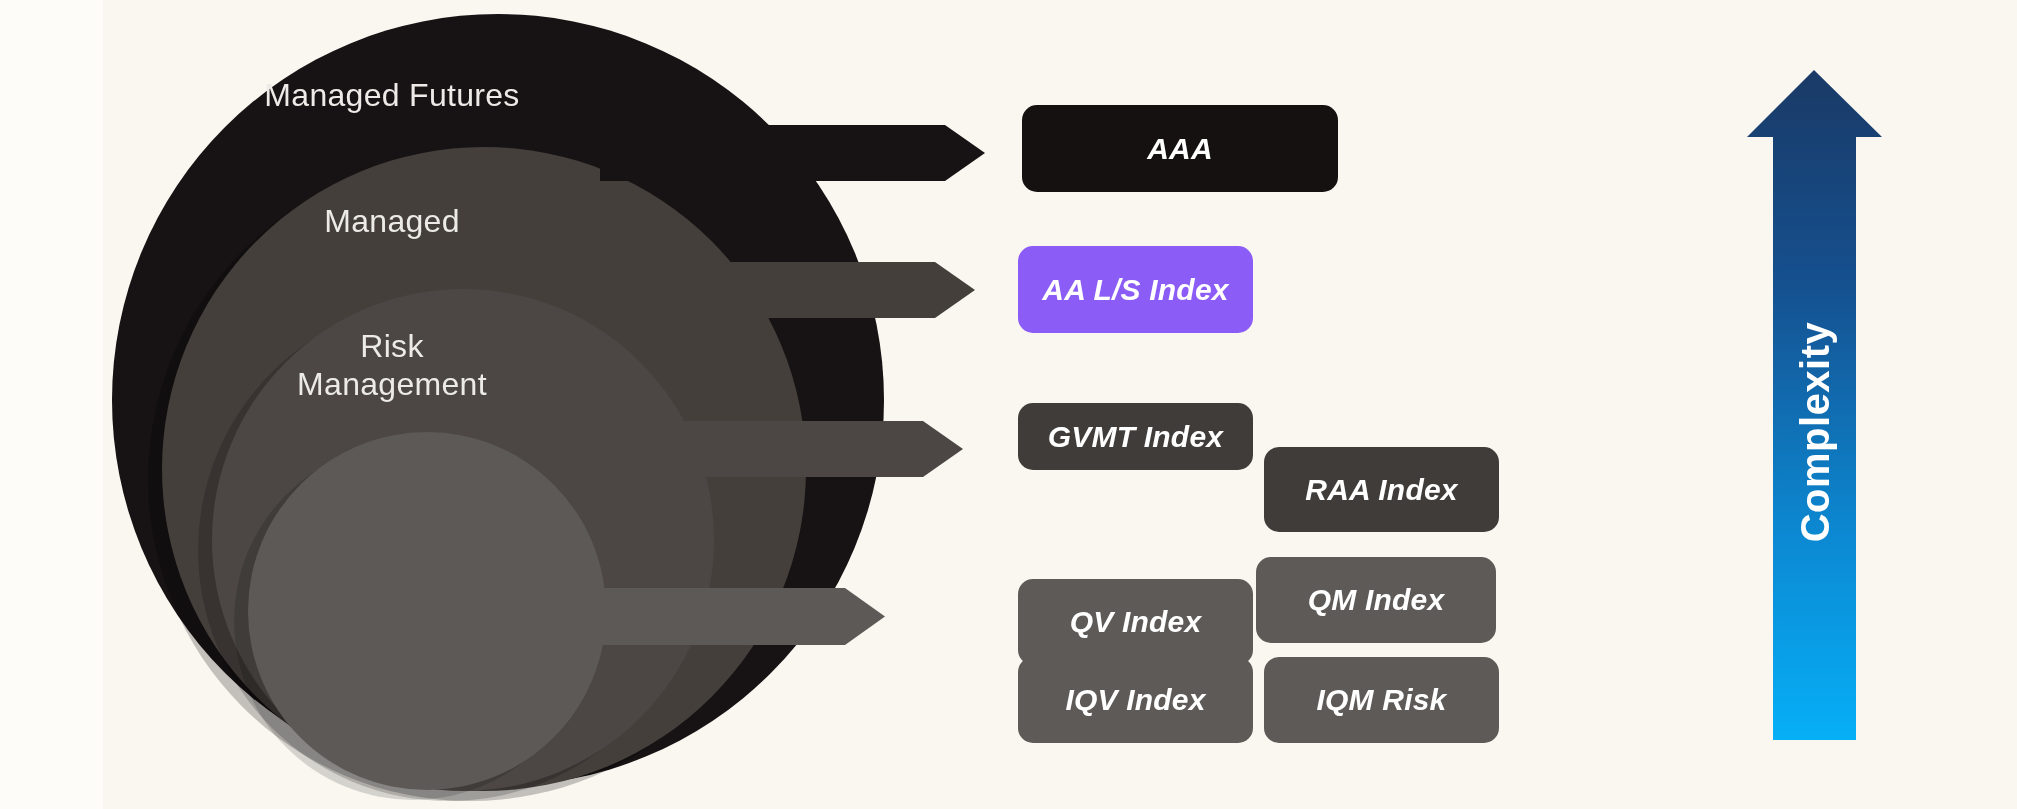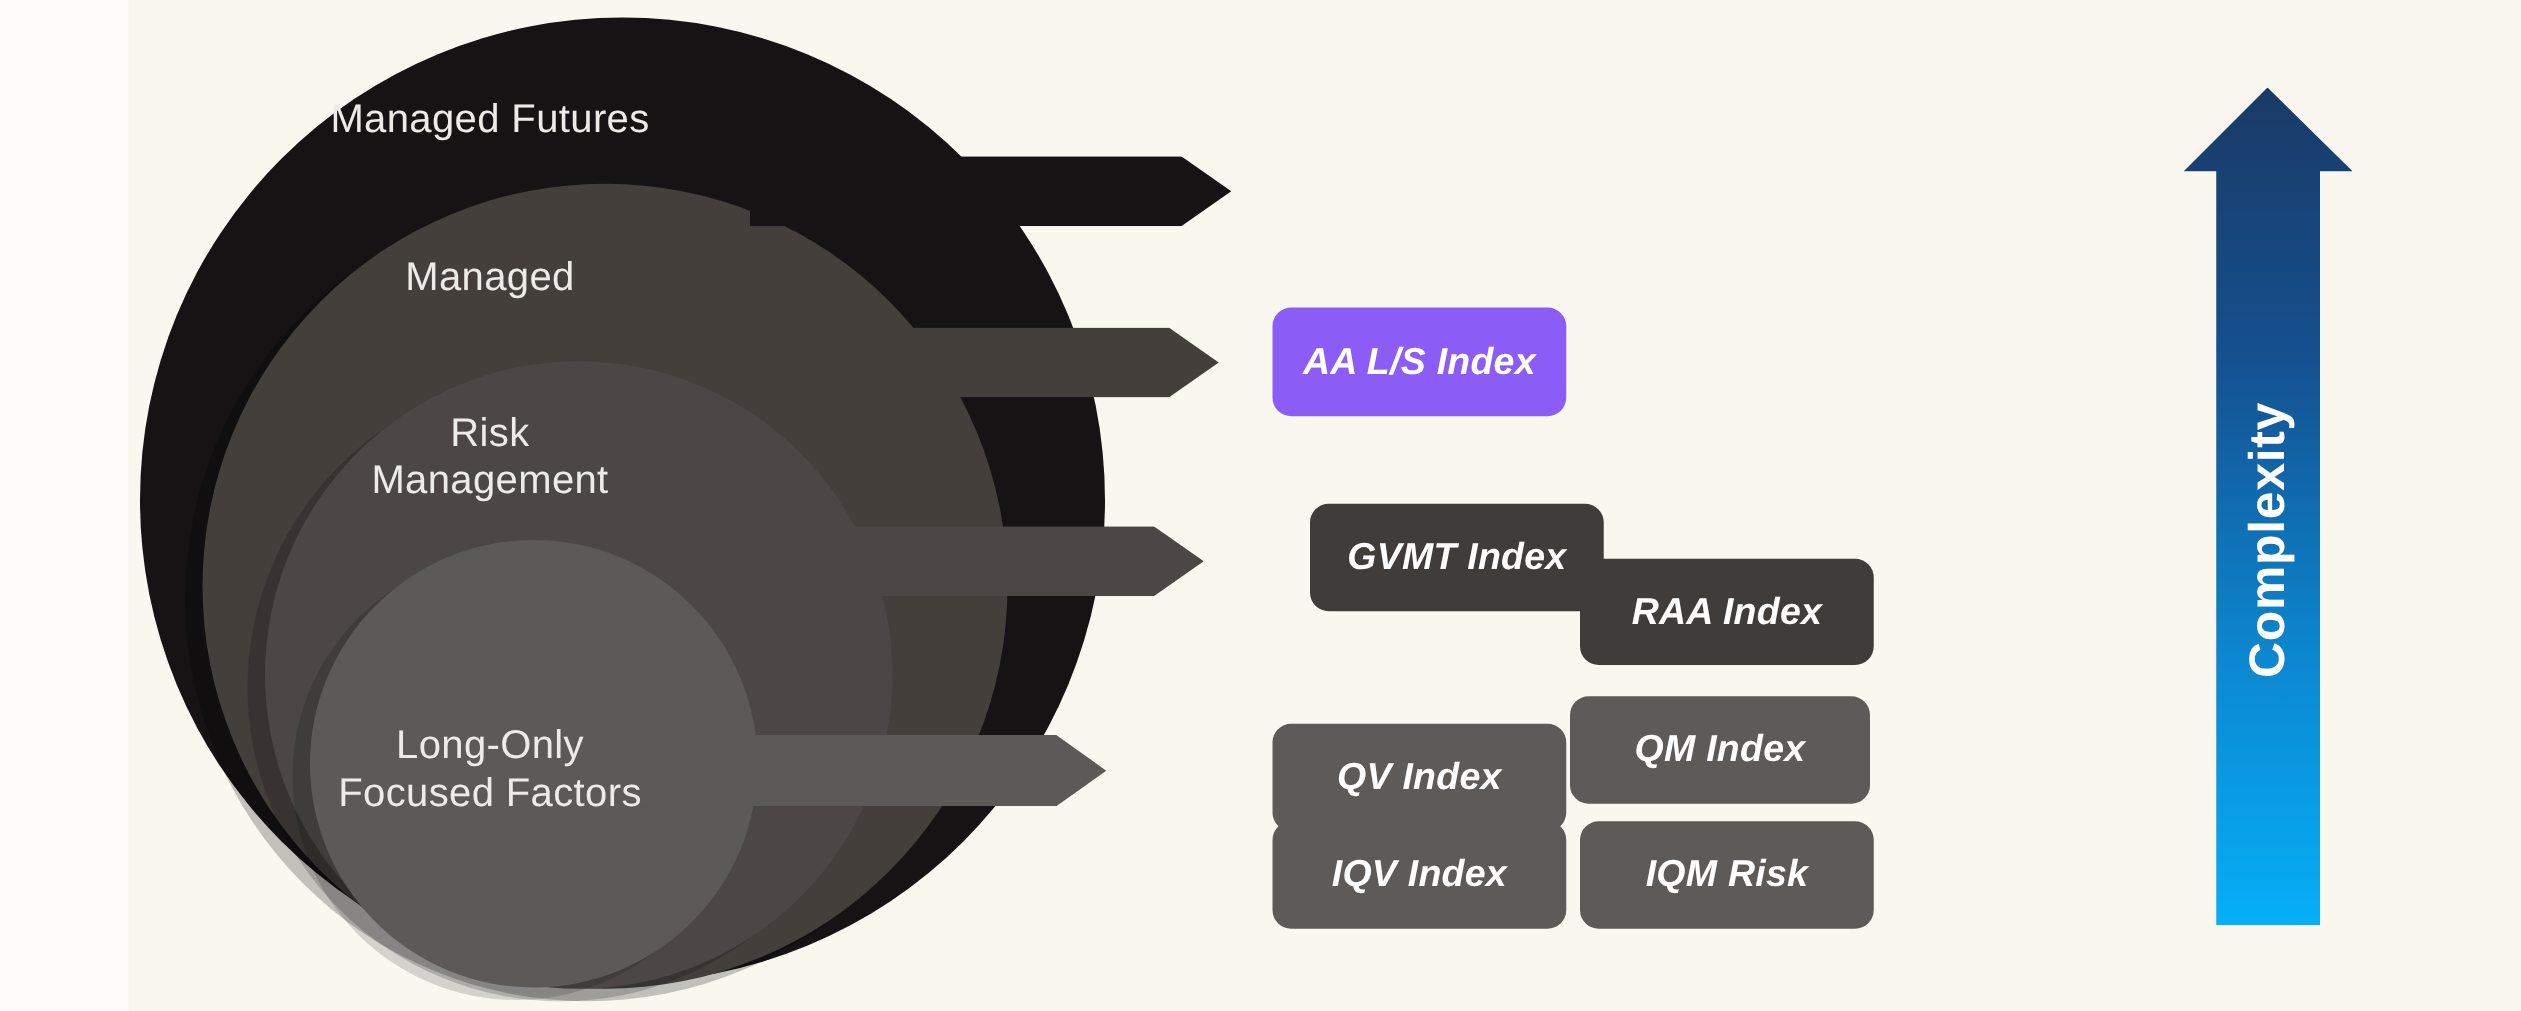--- a/index.html
+++ b/index.html
@@ -66,21 +66,21 @@
     font-style: italic;
     font-size: 30px;
     display: flex;
     align-items: center;
     justify-content: center;
     z-index: 7;
     letter-spacing: 0.2px;
   }
   .box-aaa { left: 1022px; top: 105px; width: 316px; height: 87px; }
   .box-aals { left: 1018px; top: 246px; width: 235px; height: 87px; }
-  .box-gvmt { left: 1048px; top: 403px; width: 235px; height: 86px; }
+  .box-gvmt { left: 1018px; top: 403px; width: 235px; height: 67px; }
   .box-raa  { left: 1264px; top: 403px; width: 235px; height: 85px; }
   .box-qv   { left: 1018px; top: 579px; width: 235px; height: 86px; }
   .box-qm   { left: 1256px; top: 557px; width: 240px; height: 86px; }
   .box-iqv  { left: 1018px; top: 657px; width: 235px; height: 86px; }
   .box-iqm  { left: 1264px; top: 657px; width: 235px; height: 86px; }
 
   
   .complexity-arrow {
     position: absolute;
     left: 1747px; top: 70px;
@@ -114,23 +114,22 @@
 
   <div class="connector connector-1" style="background: rgb(23, 19, 20);"></div>
   <div class="connector connector-2" style="background: rgb(69, 63, 60);"></div>
   <div class="connector connector-3" style="background: rgb(76, 71, 68);"></div>
   <div class="connector connector-4" style="background: rgb(93, 89, 86);"></div>
 
   <div class="ring-label ring-label-1">Managed Futures</div>
   <div class="ring-label ring-label-2">Managed</div>
   <div class="ring-label ring-label-3">Risk
 Management</div>
-  <div class="ring-label ring-label-4">Long-Only
-Focused Factors</div>
 
+  <div class="box box-aaa" style="background: rgb(21, 17, 17);">AAA</div>
   <div class="box box-aals" style="background: #8b5cf6;">AA L/S Index</div>
   <div class="box box-gvmt" style="background: rgb(64, 60, 57);">GVMT Index</div>
   <div class="box box-raa" style="background: rgb(64, 60, 57); margin-top: 44px;">RAA Index</div>
   <div class="box box-qv" style="background: rgb(94, 90, 87);">QV Index</div>
   <div class="box box-qm" style="background: rgb(94, 90, 87);">QM Index</div>
   <div class="box box-iqv" style="background: rgb(94, 90, 87);">IQV Index</div>
   <div class="box box-iqm" style="background: rgb(94, 90, 87);">IQM Risk</div>
 
   <div class="complexity-arrow">
     <span class="complexity-label">Complexity</span>

